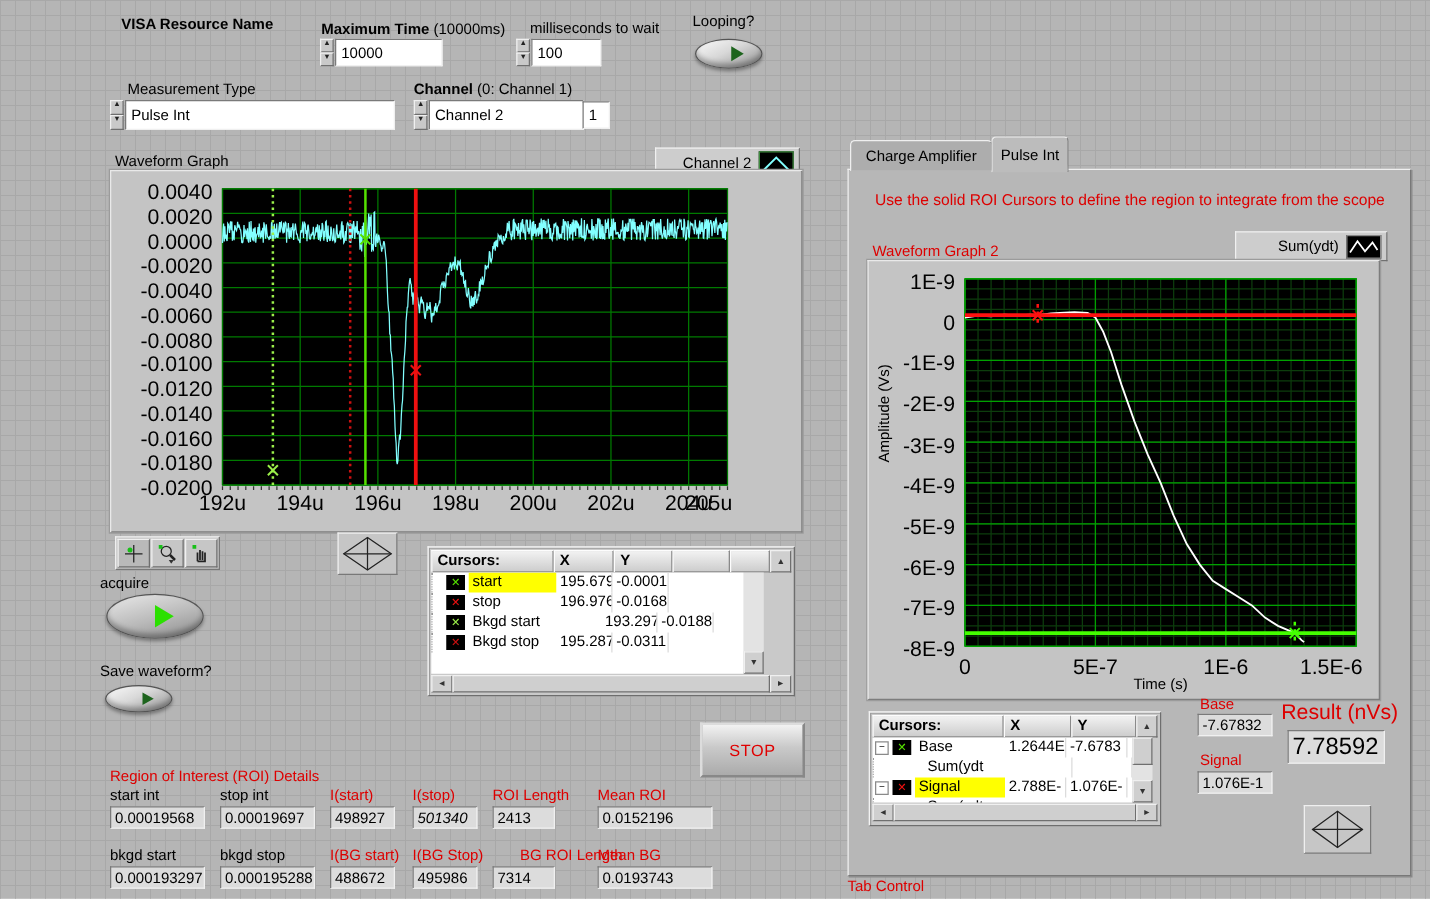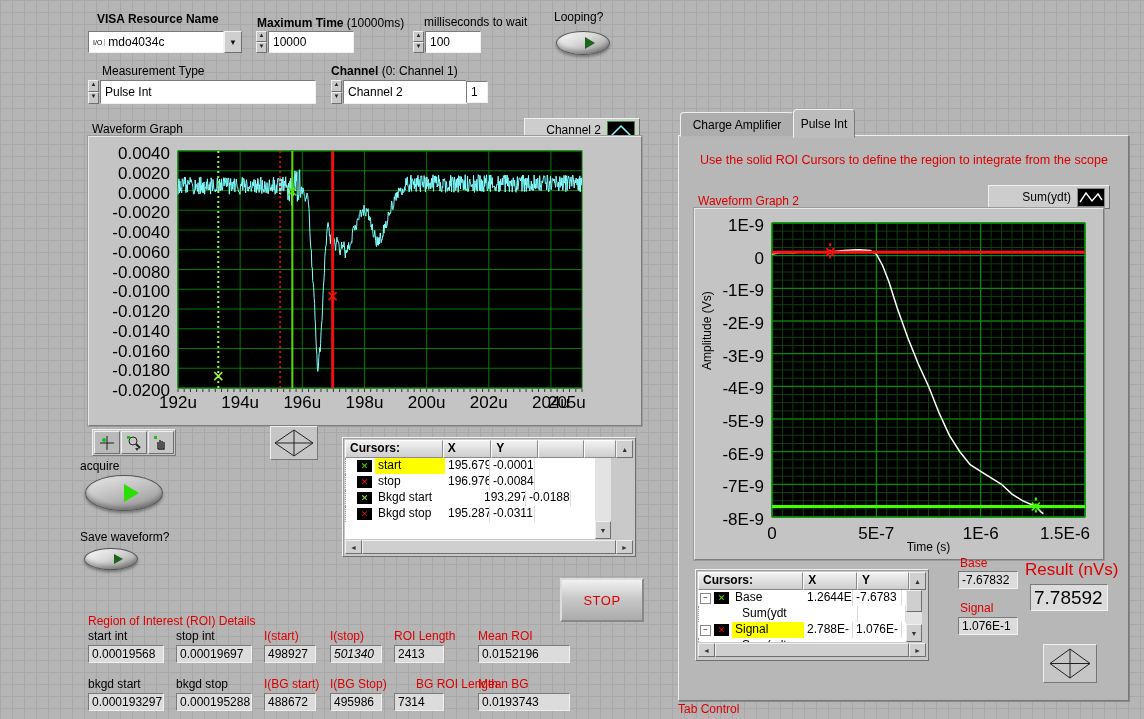--- a/index.html
+++ b/index.html
@@ -57,27 +57,20 @@
   .toolbtn{width:24px;height:21px;background:#c6c6c6;border:1px solid;border-color:#f0f0f0 #6f6f6f #6f6f6f #f0f0f0;
        display:flex;align-items:center;justify-content:center;}
   .expbox{width:9px;height:9px;background:#fff;border:1px solid #8a8a8a;font-size:8px;line-height:7px;text-align:center;flex:none;margin:0 2px;}
 </style>
 </head>
 <body>
 
 <div id="app">
 
   <div class="abs lbl b" style="left:97px;top:12px;">VISA Resource Name</div>
-  <div class="abs" style="left:88px;top:31px;width:154px;height:22px;display:flex;">
-    <div class="wfld" style="flex:1;">
-      <span style="font-size:7px;border-right:1px solid #bbb;padding-right:2px;margin-right:3px;">I/O</span>
-      <span>mdo4034c</span>
-    </div>
-    <div class="combo-btn">▼</div>
-  </div>
 
   <div class="abs lbl" style="left:257px;top:16px;"><span class="b">Maximum Time</span><span> (10000ms)</span></div>
   <div class="abs" style="left:256px;top:31px;height:22px;display:flex;">
     <div class="spin">
         <div>▲</div>
         <div>▼</div>
       </div>
     <div class="wfld" style="width:76px;">
         <span>10000</span>
       </div>
@@ -307,21 +300,21 @@
             <span class="cicon" style="color: rgb(85, 224, 0);">✕</span>
           <span class="ccell hl" style="width:64px;border-right:none;">start</span>
           <span class="ccell" style="width:38px;">195.679</span>
           <span class="ccell" style="width:38px;">-0.0001</span>
         </div>
         <div class="crow">
           <span class="treepad"></span>
             <span class="cicon" style="color: rgb(238, 16, 16);">✕</span>
           <span class="ccell" style="width:64px;border-right:none;">stop</span>
           <span class="ccell" style="width:38px;">196.976</span>
-          <span class="ccell" style="width:38px;">-0.0084</span>
+          <span class="ccell" style="width:38px;">-0.0168</span>
         </div>
         <div class="crow">
           <span class="treepad"></span>
             <span class="cicon" style="color: rgb(155, 239, 74);">✕</span>
           <span class="ccell" style="width:64px;border-right:none;">Bkgd start</span>
           <span class="ccell" style="width:38px;margin-left:36px;">193.297</span>
           <span class="ccell" style="width:38px;">-0.0188</span>
         </div>
         <div class="crow">
           <span class="treepad"></span>

